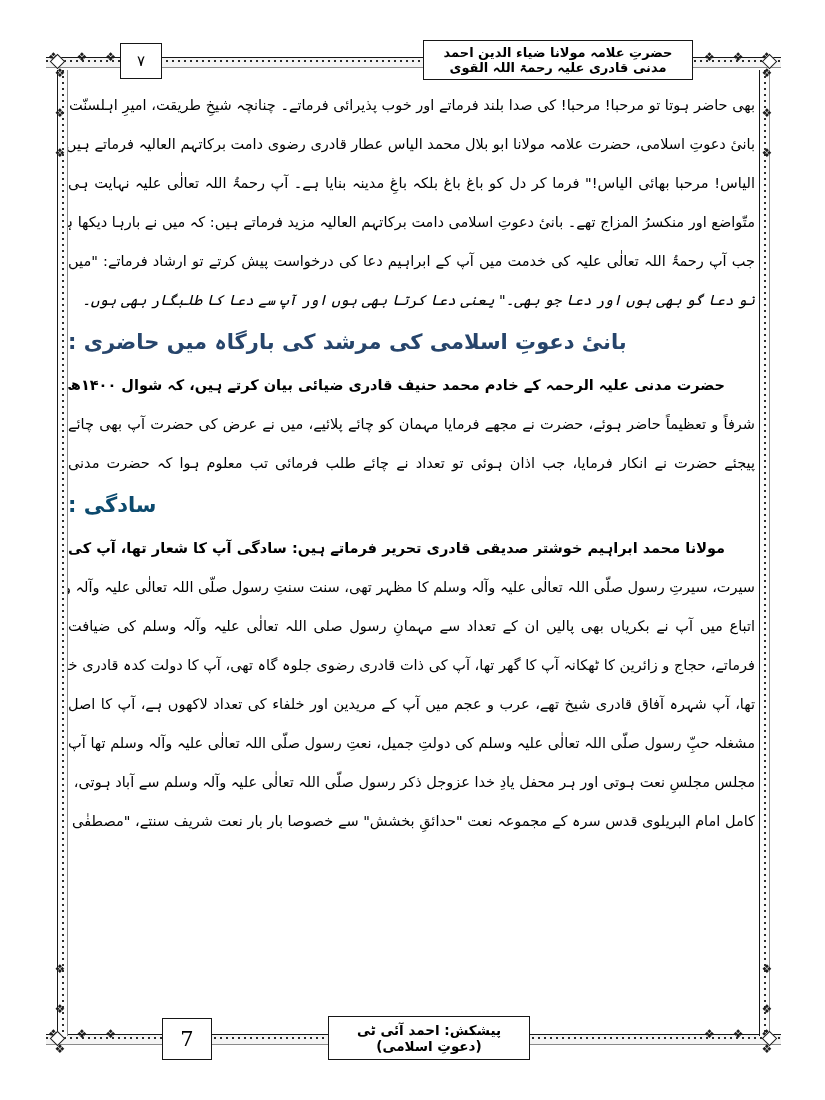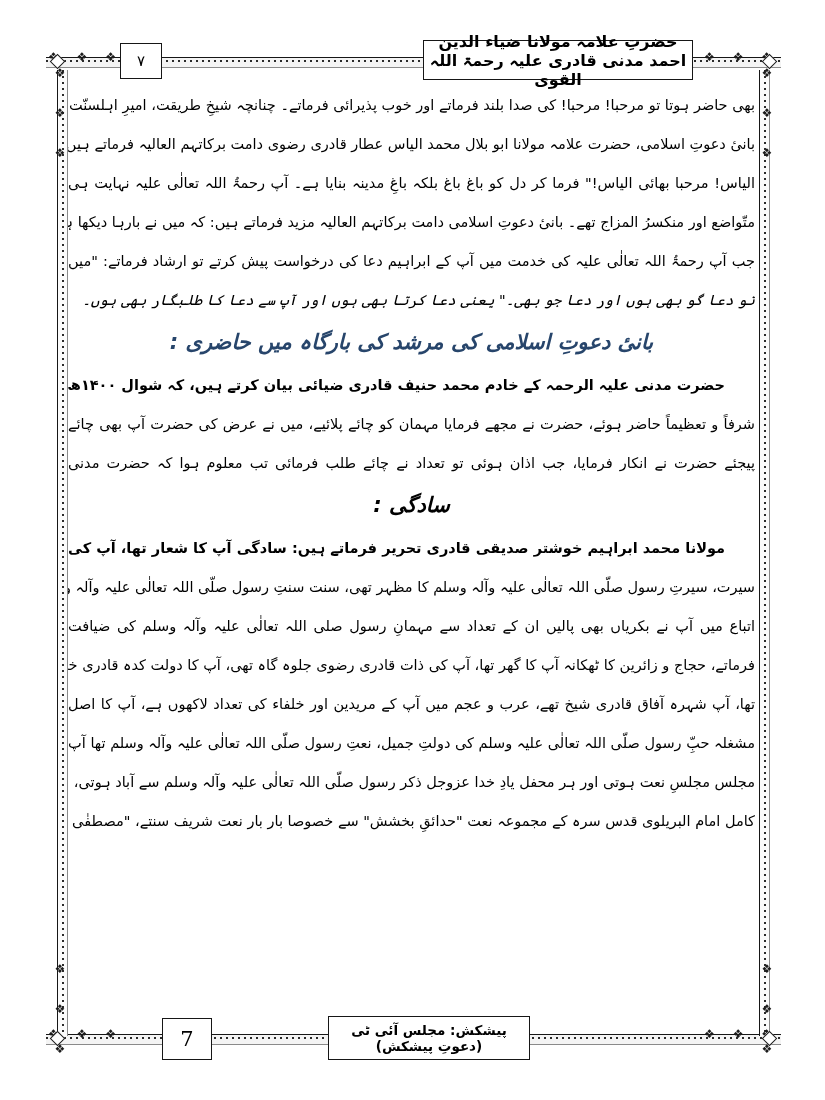--- a/index.html
+++ b/index.html
@@ -26,34 +26,34 @@
     letter-spacing:7px;z-index:2;white-space:nowrap;}
   .chain.v{writing-mode:vertical-rl;text-orientation:upright;letter-spacing:6px;}
   .corner-dot{position:absolute;width:9px;height:9px;border:1.5px solid #1c1c1c;
     background:#fff;transform:rotate(45deg);z-index:2;}
   
   .frame-box{
     position:absolute;background:#fff;border:1.7px solid #161616;z-index:3;
     display:flex;align-items:center;justify-content:center;text-align:center;
   }
   .hdr-num{left:120px;top:43px;width:40px;height:34px;font-size:15px;}
-  .hdr-title{left:423px;top:40px;width:260px;height:38px;font-size:16px;font-weight:bold;padding:0 4px;}
+  .hdr-title{left:423px;top:40px;width:260px;height:38px;font-size:13px;font-weight:bold;padding:0 4px;}
   .ftr-num{left:162px;top:1018px;width:48px;height:40px;font-size:21px;font-family:"DejaVu Serif",serif;}
   .ftr-pub{left:328px;top:1016px;width:192px;height:42px;font-size:13.5px;font-weight:bold;padding:0 4px;}
   
   .content{position:absolute;top:86px;left:68px;right:70px;z-index:2;direction:rtl;}
   .line{
     height:39px;line-height:39px;font-size:14.5px;
     text-align:justify;text-align-last:justify;overflow:hidden;white-space:nowrap;
   }
   .line.indent{padding-right:30px;font-weight:bold;}
   .line.endline{text-align-last:right;font-style:italic;}
   .heading{
     height:46px;line-height:44px;margin:0;font-size:21px;font-weight:bold;
-    text-align:center;overflow:hidden;font-style:italic;
+    text-align:left;overflow:hidden;
   }
 </style>
 </head>
 <body>
 
 <div class="hband" style="top:57px">
     <div class="dots"></div>
   </div>
 <div class="hband" style="top:1034px">
     <div class="dots"></div>
@@ -92,30 +92,30 @@
   <div class="line">متّواضع اور منکسرُ المزاج تھے۔ بانیٔ دعوتِ اسلامی دامت برکاتہم العالیہ مزید فرماتے ہیں: کہ میں نے بارہا دیکھا ہے کہ</div>
   <div class="line">جب آپ رحمۃُ اللہ تعالٰی علیہ کی خدمت میں آپ کے ابراہیم دعا کی درخواست پیش کرتے تو ارشاد فرماتے: "میں</div>
   <div class="line endline">تو دعا گو بھی ہوں اور دعا جو بھی۔" یعنی دعا کرتا بھی ہوں اور آپ سے دعا کا طلبگار بھی ہوں۔</div>
 
   <h2 class="heading" style="color:#27456B">بانیٔ دعوتِ اسلامی کی مرشد کی بارگاہ میں حاضری :</h2>
 
   <div class="line indent">حضرت مدنی علیہ الرحمہ کے خادم محمد حنیف قادری ضیائی بیان کرتے ہیں، کہ شوال ۱۴۰۰ھ میں امیرِ</div>
   <div class="line">شرفاً و تعظیماً حاضر ہوئے، حضرت نے مجھے فرمایا مہمان کو چائے پلائیے، میں نے عرض کی حضرت آپ بھی چائے</div>
   <div class="line">پیجئے حضرت نے انکار فرمایا، جب اذان ہوئی تو تعداد نے چائے طلب فرمائی تب معلوم ہوا کہ حضرت مدنی</div>
 
-  <h2 class="heading" style="color:#000000">سادگی :</h2>
+  <h2 class="heading" style="color:#0c4a6e">سادگی :</h2>
 
   <div class="line indent">مولانا محمد ابراہیم خوشتر صدیقی قادری تحریر فرماتے ہیں: سادگی آپ کا شعار تھا، آپ کی صورت خدا یاد اور</div>
   <div class="line">سیرت، سیرتِ رسول صلّی اللہ تعالٰی علیہ وآلہ وسلم کا مظہر تھی، سنت سنتِ رسول صلّی اللہ تعالٰی علیہ وآلہ وسلم کی</div>
   <div class="line">اتباع میں آپ نے بکریاں بھی پالیں ان کے تعداد سے مہمانِ رسول صلی اللہ تعالٰی علیہ وآلہ وسلم کی ضیافت</div>
   <div class="line">فرماتے، حجاج و زائرین کا ٹھکانہ آپ کا گھر تھا، آپ کی ذات قادری رضوی جلوہ گاہ تھی، آپ کا دولت کدہ قادری خانقاہ</div>
   <div class="line">تھا، آپ شہرہ آفاق قادری شیخ تھے، عرب و عجم میں آپ کے مریدین اور خلفاء کی تعداد لاکھوں ہے، آپ کا اصل</div>
   <div class="line">مشغلہ حبِّ رسول صلّی اللہ تعالٰی علیہ وسلم کی دولتِ جمیل، نعتِ رسول صلّی اللہ تعالٰی علیہ وآلہ وسلم تھا آپ کی ہر</div>
   <div class="line">مجلس مجلسِ نعت ہوتی اور ہر محفل یادِ خدا عزوجل ذکر رسول صلّی اللہ تعالٰی علیہ وآلہ وسلم سے آباد ہوتی، اپنے شیخِ</div>
   <div class="line">کامل امام البریلوی قدس سرہ کے مجموعہ نعت "حدائقِ بخشش" سے خصوصا بار بار نعت شریف سنتے، "مصطفٰی جانِ</div>
 </div>
 
 <div class="frame-box ftr-num" dir="ltr">
   <span>7</span>
 </div>
 <div class="frame-box ftr-pub">
-  <span>پیشکش:  مجلس آئی ٹی (دعوتِ پیشکش)</span>
+  <span>پیشکش:  احمد آئی ٹی (دعوتِ اسلامی)</span>
 </div>
 
 </body></html>

